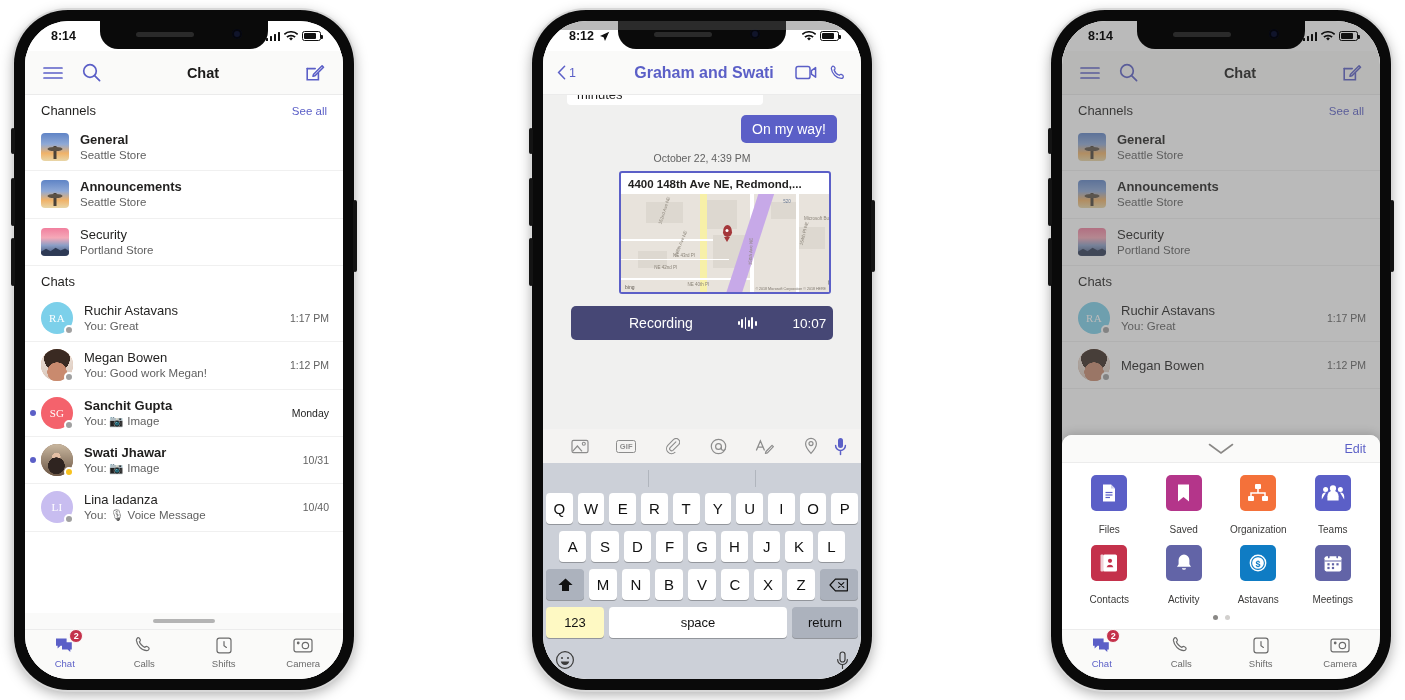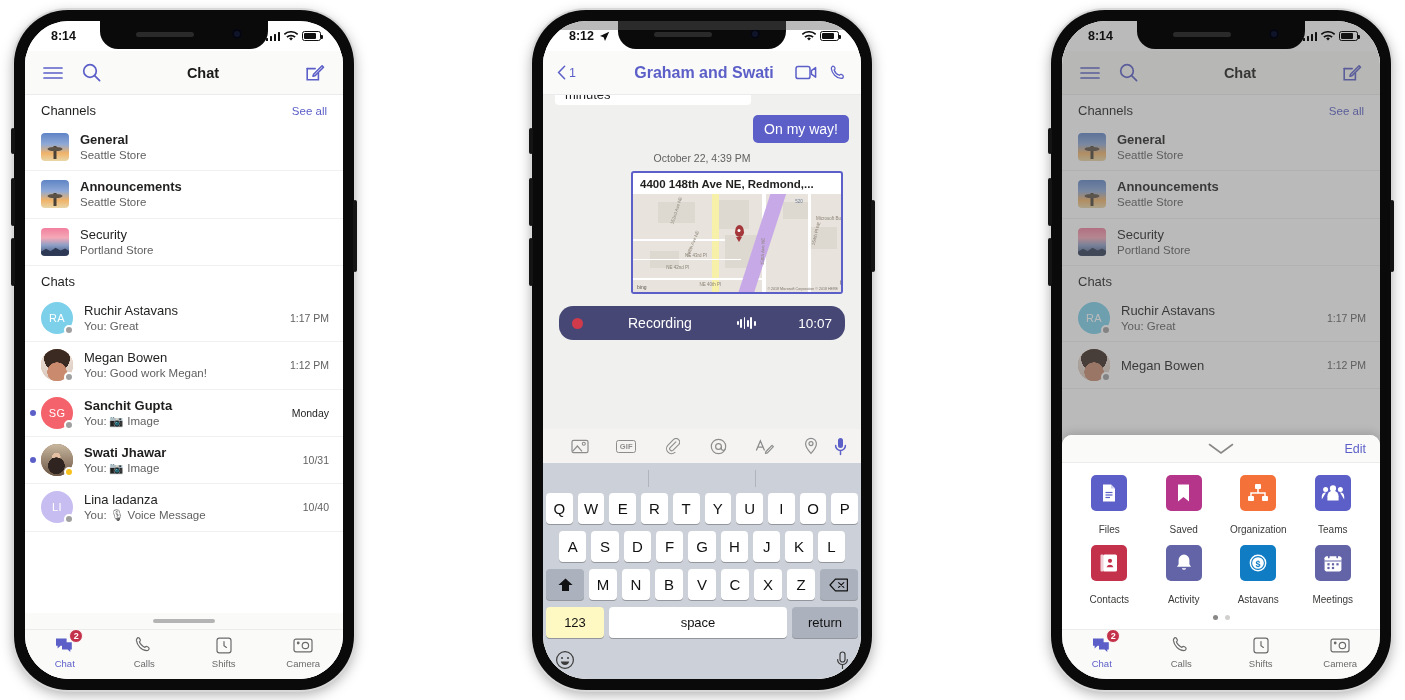--- a/index.html
+++ b/index.html
@@ -94,21 +94,21 @@
   .row-title{ font-size:13px; color:#201f1e; line-height:1.32; }
   .row-title.b{ font-weight:bold; }
   .row-sub{ font-size:11.5px; color:#616161; line-height:1.32; white-space:nowrap; overflow:hidden; }
   .row-time{ font-size:10.5px; color:#616161; flex:none; padding-left:6px; }
   .row-time.b{ color:#242424; }
   .unread-dot{ position:absolute; left:5px; top:50%; transform:translateY(-50%);
                width:6px;height:6px;border-radius:50%;background:#5b5fc7; }
   .avatar{ width:32px;height:32px;border-radius:50%;flex:none;position:relative;
            display:flex;align-items:center;justify-content:center;
            color:#fff;font-size:11px;letter-spacing:.3px; overflow:visible; }
-  .avatar .ini{ z-index:1; }
+  .avatar .ini{ z-index:1;font-family:Liberation Serif, serif; }
   .presence{ position:absolute; right:-1px; bottom:-1px; width:10px;height:10px;border-radius:50%;
              background:#a0a0a0; border:2px solid #fff; }
   .presence.away{ background:#f8c21e; }
   .face{ position:absolute; inset:0; border-radius:50%; overflow:hidden; }
   .home-ind{ height:16px; display:flex; align-items:center; justify-content:center;
              background:#fafaf9; }
   .home-ind i{ display:block; width:62px;height:4px;border-radius:3px;background:#b4b4b4; }
   .tabbar{ height:50px; background:#fafaf9; border-top:1px solid #ececec;
            display:flex; align-items:flex-start; padding-top:5px; }
   .tab{ flex:1; display:flex; flex-direction:column; align-items:center; gap:3px; position:relative; }
@@ -119,21 +119,21 @@
           background:#c4314b; color:#fff; font-size:9px; font-weight:bold;
           display:flex;align-items:center;justify-content:center; padding:0 3px;
           border:1.5px solid #fafaf9; }
 
   
   .conv-head{ height:44px; display:flex; align-items:center; padding:0 14px;
               background:#fafaf9; border-bottom:1px solid #ebebeb; }
   .back{ display:flex; align-items:center; gap:3px; color:#5b5fc7; font-size:12.5px; width:56px; }
   .conv-title{ flex:1; text-align:center; font-size:16px; font-weight:bold; color:#5b5fc7; }
   .conv-acts{ display:flex; align-items:center; gap:13px; color:#5b5fc7; }
-  .msgs{ flex:1; background:#f0f0ef; position:relative; padding:0 12px; overflow:hidden; }
+  .msgs{ flex:1; background:#f0f0ef; position:relative; padding:0 24px; overflow:hidden; }
   .bub-in-clip{ margin-top:-12px; background:#fff; border-radius:4px; padding:4px 10px 8px;
                 width:196px; font-size:13px; color:#201f1e; overflow:hidden; height:22px; }
   .bub-out{ margin:10px 0 0 auto; background:#5b5fc7; color:#fff; border-radius:5px;
             padding:6px 11px; font-size:14px; width:max-content; max-width:74%; }
   .msg-time{ text-align:center; font-size:10.5px; color:#616161; margin:9px 0 7px; }
   .map-card{ width:212px; margin-left:auto; margin-right:6px; border:2px solid #5b5fc7;
              border-radius:3px; background:#fff; overflow:hidden; position:relative; }
   .map-addr{ font-size:11.5px; font-weight:bold; color:#201f1e; padding:5px 7px 4px; white-space:nowrap; }
   .map-img{ height:98px; background:#e8e3dc; position:relative; overflow:hidden; }
   .road{ position:absolute; background:#fff; }
@@ -148,21 +148,21 @@
                border-top:5px solid #a4373a; }
   .pin i{ position:absolute; left:50%; top:4px; transform:translateX(-50%);
           width:3px;height:3px;border-radius:50%;background:#fff; }
   .map-credit{ position:absolute; right:3px; bottom:1px; font-size:3.6px; color:#7a736a; }
   .map-bing{ position:absolute; left:4px; bottom:2px; font-size:5px; color:#5e5850; }
   .sent-check{ position:absolute; right:-10px; bottom:4px; width:11px;height:11px;
                border:1px solid #8a8a8a; border-radius:50%; }
   .sent-check::after{ content:""; position:absolute; left:2px; top:4.5px; width:5px;height:2.5px;
                       border-left:1px solid #8a8a8a; border-bottom:1px solid #8a8a8a;
                       transform:rotate(-45deg); }
-  .rec-bar{ margin:12px 4px 0; background:#464775; border-radius:14px; height:34px;
+  .rec-bar{ margin:12px 4px 0; background:#464775; border-radius:5px; height:34px;
             display:flex; align-items:center; padding:0 13px; color:#fff;gap:36px; }
   .rec-dot{ width:11px;height:11px;border-radius:50%;background:#d03a4b; margin-right:9px; }
   .rec-lab{ font-size:14px; margin-right:9px; }
   .wave{ display:flex; align-items:center; gap:1.6px; height:12px; flex:1; }
   .wave i{ display:block;width:1.8px;background:#fff;border-radius:1px; }
   .rec-time{ font-size:13.5px; }
   .tools{ height:34px; background:#f4f3f2; display:flex; align-items:center;
           padding:0 14px; gap:0; }
   .tool{ flex:1; display:flex; align-items:center; justify-content:center; color:#8c8c8c; }
   .tool.mic{ flex:none; color:#5b5fc7; margin-left:auto; }

